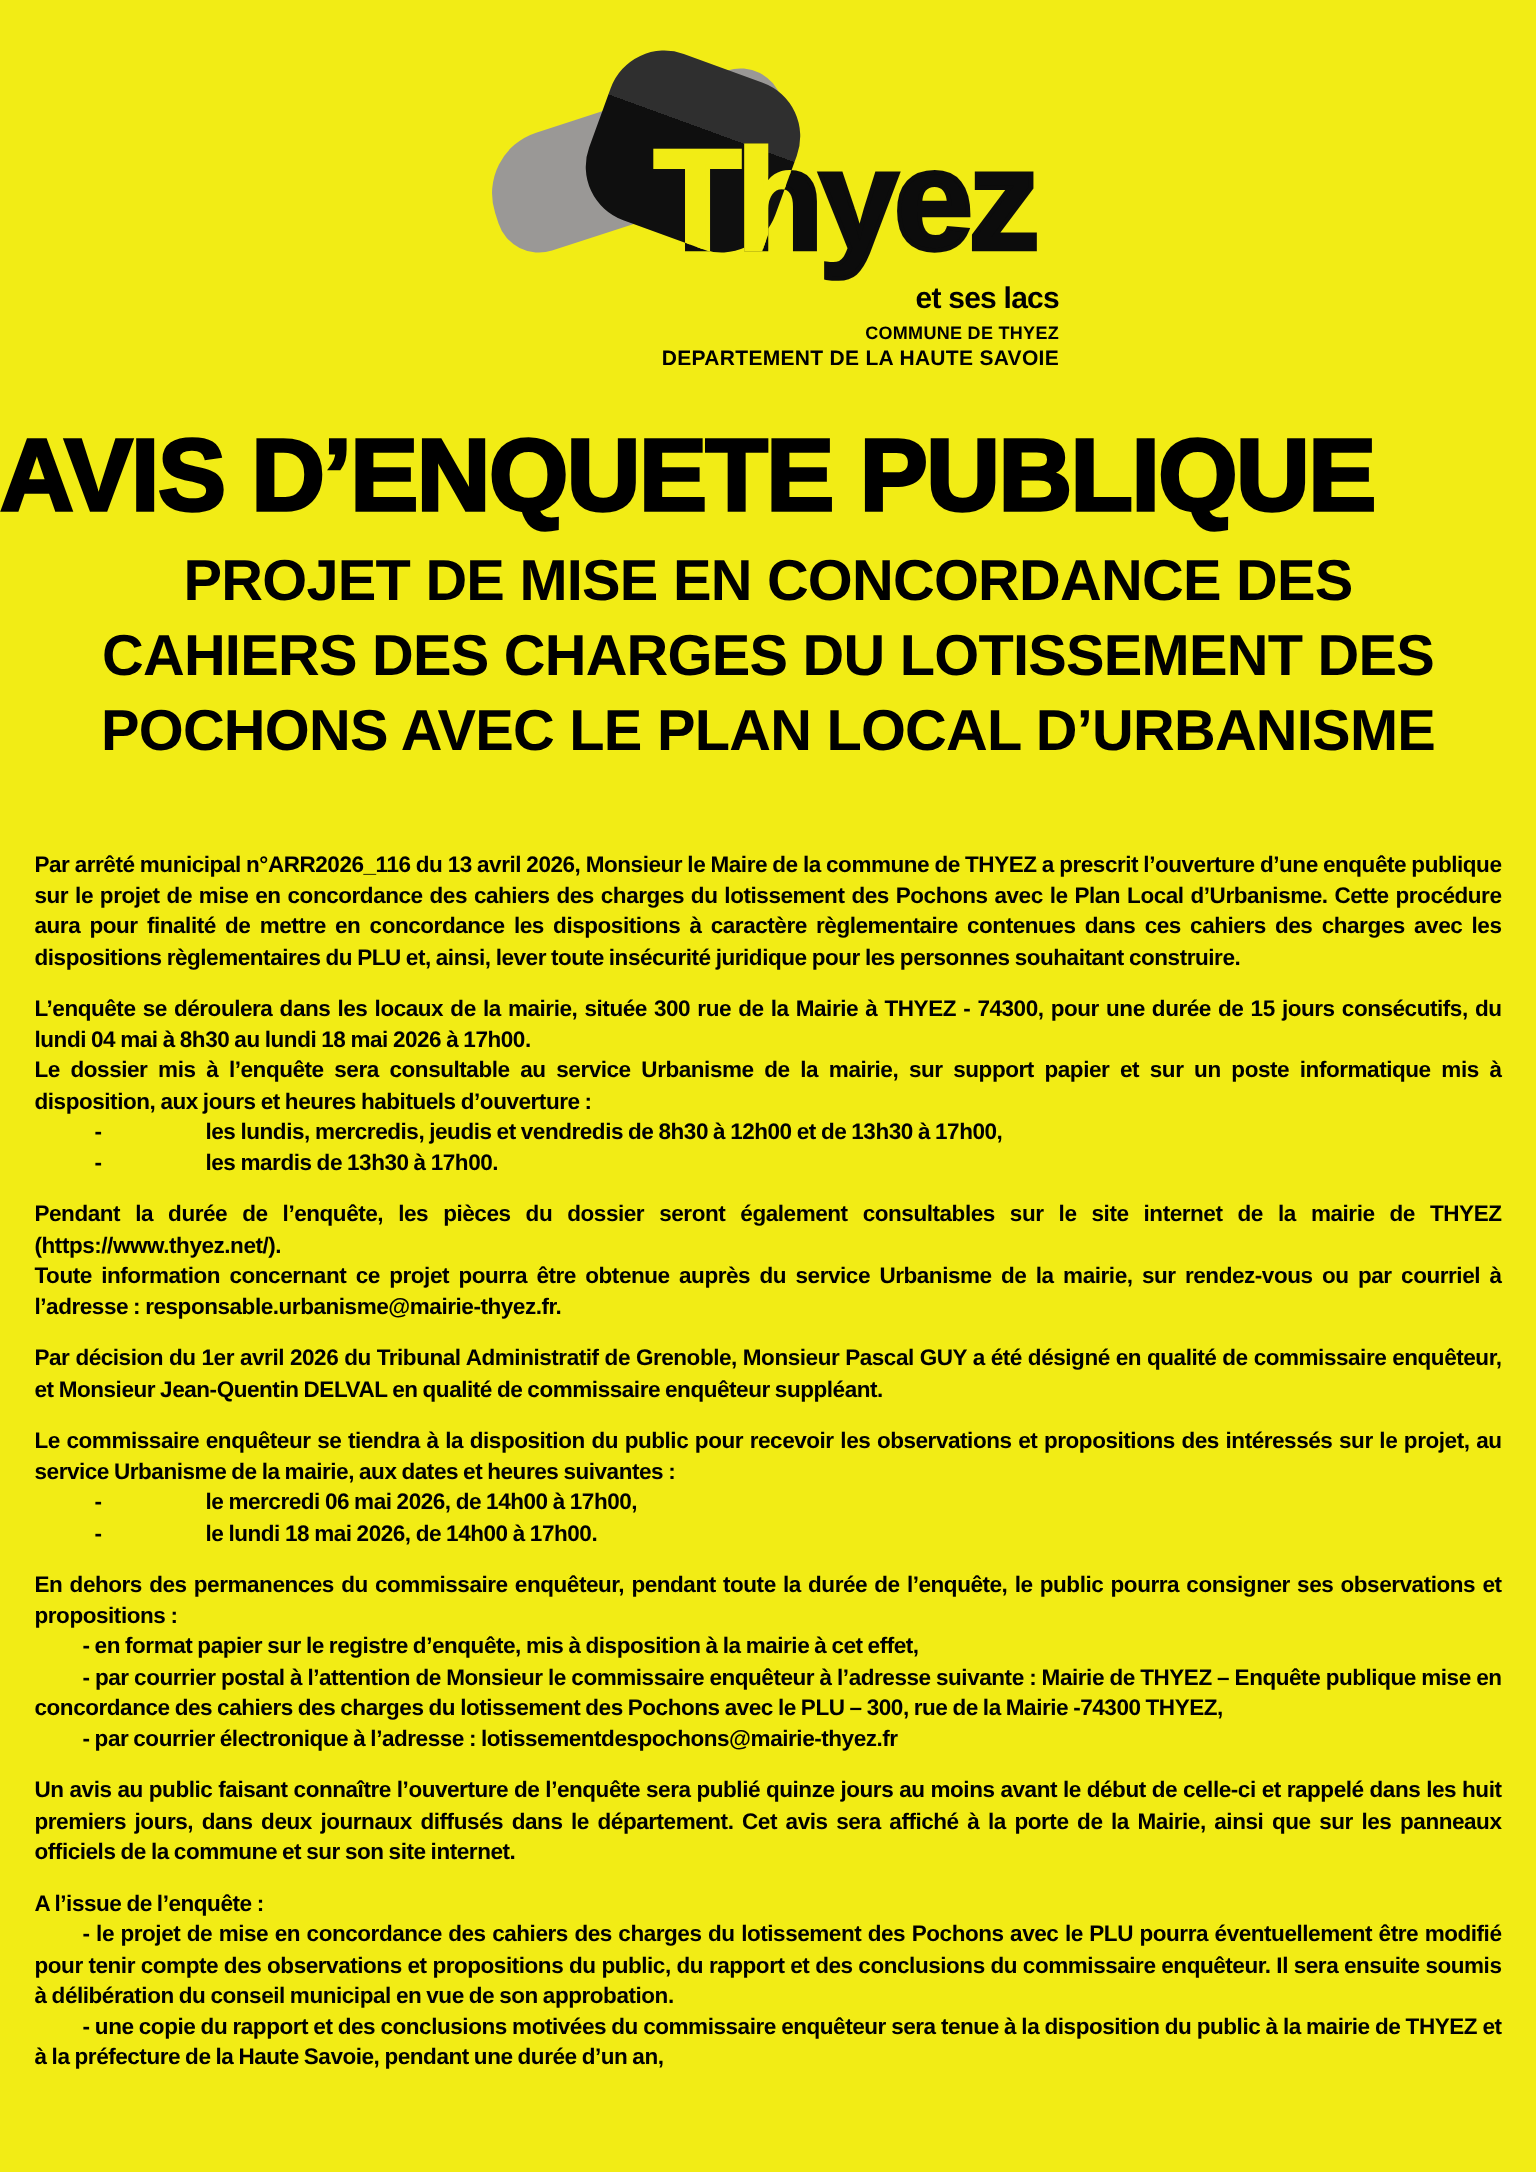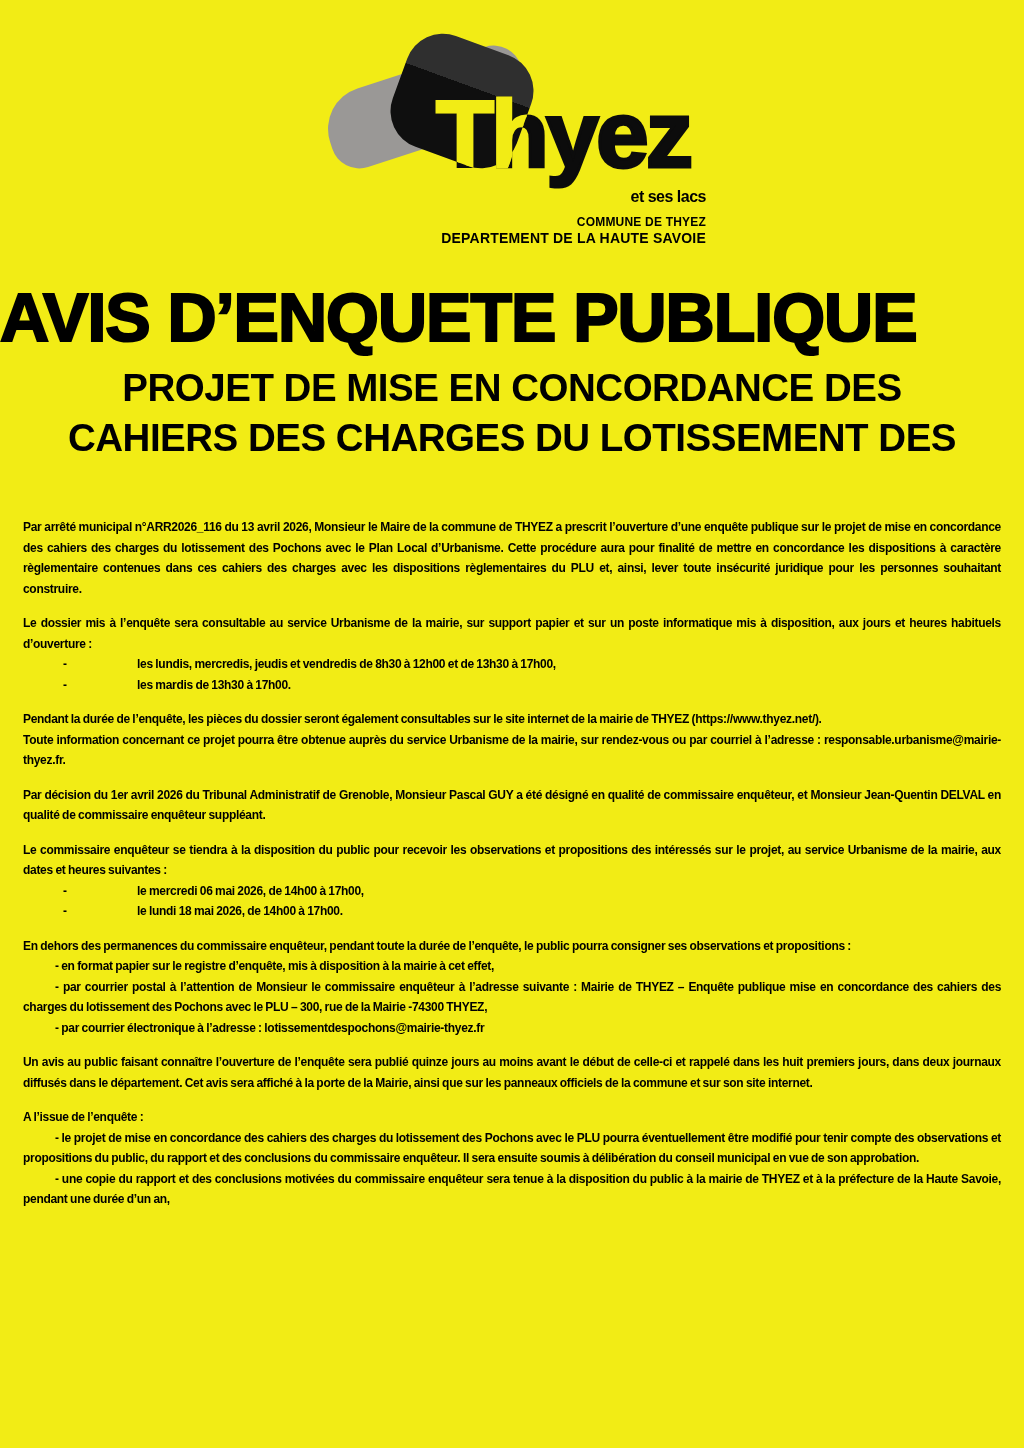--- a/index.html
+++ b/index.html
@@ -50,21 +50,21 @@
     left:134px;top:59px;color:#0c0c0c;z-index:3;
   }
   .logo-word.overlay{
     left:64px;top:-11px;
     padding:70px 0 0 70px;
     color:var(--yellow);z-index:4;
     clip-path:polygon(54px 6px,178px 51px,138px 162px,14px 117px);
   }
   .logo-tagline{
     position:absolute;right:16px;top:160px;
-    font-size:16px;font-weight:700;letter-spacing:-0.5px;
+    font-size:20px;font-weight:700;letter-spacing:-0.5px;
     z-index:5;
   }
   .logo-commune{
     position:absolute;right:16px;top:187px;
     font-size:12px;font-weight:700;letter-spacing:0.2px;
     z-index:5;
   }
   .logo-dept{
     position:absolute;right:16px;top:202px;
     font-size:14px;font-weight:700;letter-spacing:0.2px;
@@ -83,21 +83,21 @@
     margin-top:12px;
     text-align:center;
     font-size:38.5px;font-weight:700;line-height:50px;
     letter-spacing:-0.5px;
   }
   .subtitle div{white-space:nowrap;text-align:center;}
 
   
   .body-text{
     margin:54px 23px 0;
-    font-size:12px;font-weight:700;line-height:20.5px;
+    font-size:15px;font-weight:700;line-height:20.5px;
     letter-spacing:-0.3px;word-spacing:-0.5px;
     text-align:justify;
   }
   .sec{margin-top:14px;}
   .sec:first-child{margin-top:0;}
   .sec p{margin:0;}
   ul.dash-list{list-style:none;margin:0;padding:0 0 0 40px;}
   ul.dash-list li{display:flex;}
   .dash{width:32px;flex:0 0 32px;}
   .li-text{flex:1;margin-left:42px;}
@@ -116,29 +116,31 @@
     <div class="logo-tagline">et ses lacs</div>
     <div class="logo-commune">COMMUNE DE THYEZ</div>
     <div class="logo-dept">DEPARTEMENT DE LA HAUTE SAVOIE</div>
   </div>
 
   <h1 class="main-title">AVIS D’ENQUETE PUBLIQUE</h1>
 
   <div class="subtitle">
     <div>PROJET DE MISE EN CONCORDANCE DES</div>
     <div>CAHIERS DES CHARGES DU LOTISSEMENT DES</div>
+    <div>POCHONS AVEC LE PLAN LOCAL D’URBANISME</div>
   </div>
 
   <div class="body-text">
 
     <div class="sec">
       <p>Par arrêté municipal n°ARR2026_116 du 13 avril 2026, Monsieur le Maire de la commune de THYEZ a prescrit l’ouverture d’une enquête publique sur le projet de mise en concordance des cahiers des charges du lotissement des Pochons avec le Plan Local d’Urbanisme. Cette procédure aura pour finalité de mettre en concordance les dispositions à caractère règlementaire contenues dans ces cahiers des charges avec les dispositions règlementaires du PLU et, ainsi, lever toute insécurité juridique pour les personnes souhaitant construire.</p>
     </div>
 
     <div class="sec">
+      <p>L’enquête se déroulera dans les locaux de la mairie, située 300 rue de la Mairie à THYEZ - 74300, pour une durée de 15 jours consécutifs, du lundi 04 mai à 8h30 au lundi 18 mai 2026 à 17h00.</p>
       <p>Le dossier mis à l’enquête sera consultable au service Urbanisme de la mairie, sur support papier et sur un poste informatique mis à disposition, aux jours et heures habituels d’ouverture :</p>
       <ul class="dash-list">
         <li>
           <span class="dash">-</span>
           <span class="li-text">les lundis, mercredis, jeudis et vendredis de 8h30 à 12h00 et de 13h30 à 17h00,</span>
         </li>
         <li>
           <span class="dash">-</span>
           <span class="li-text">les mardis de 13h30 à 17h00.</span>
         </li>

